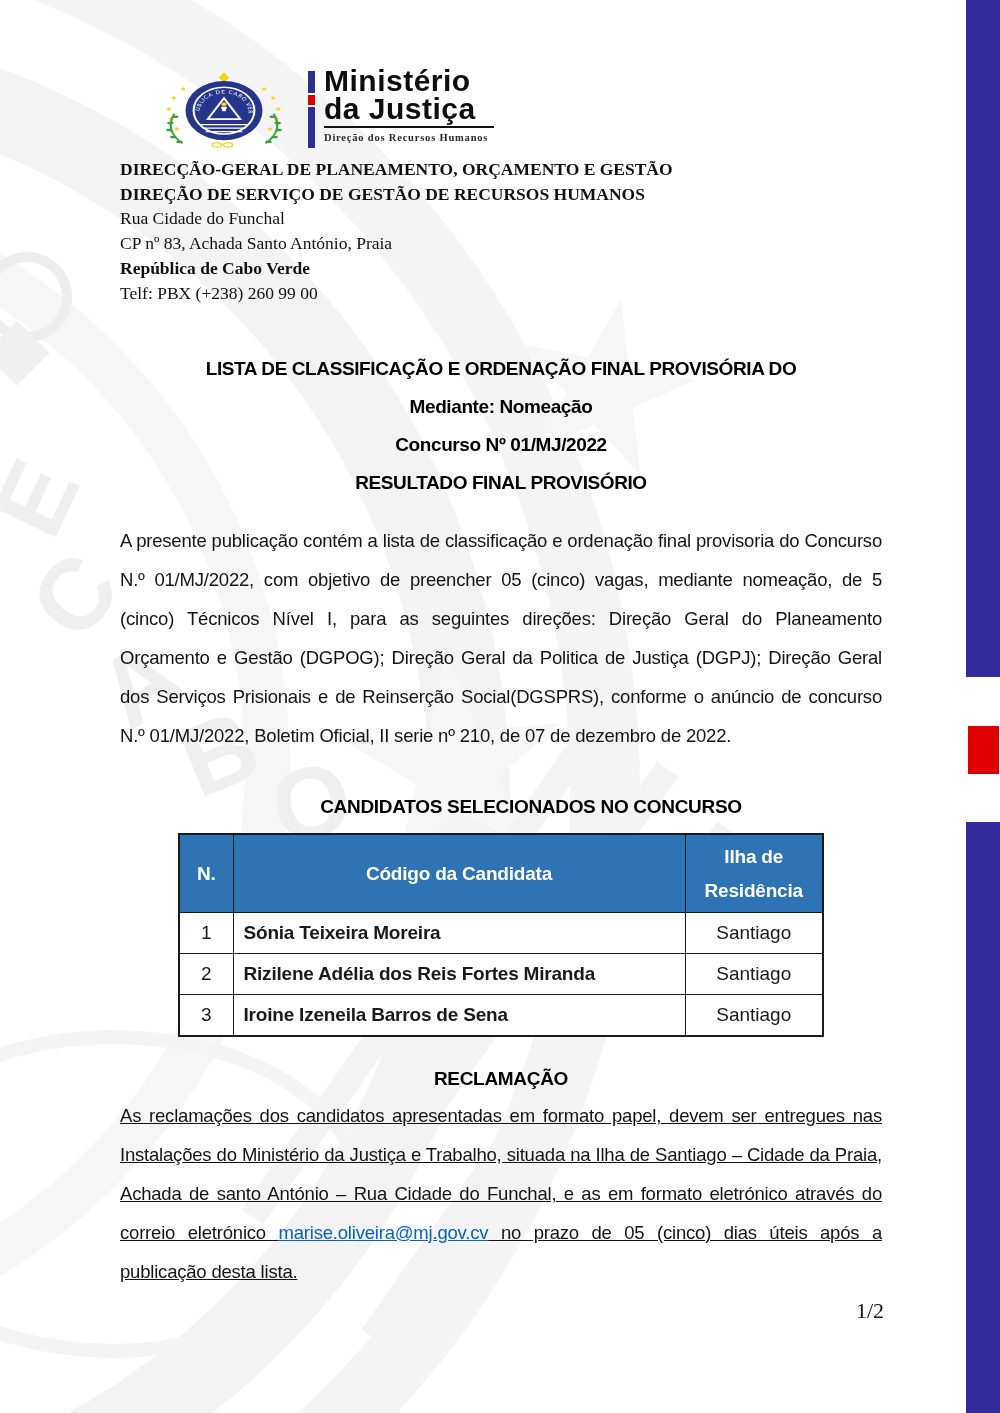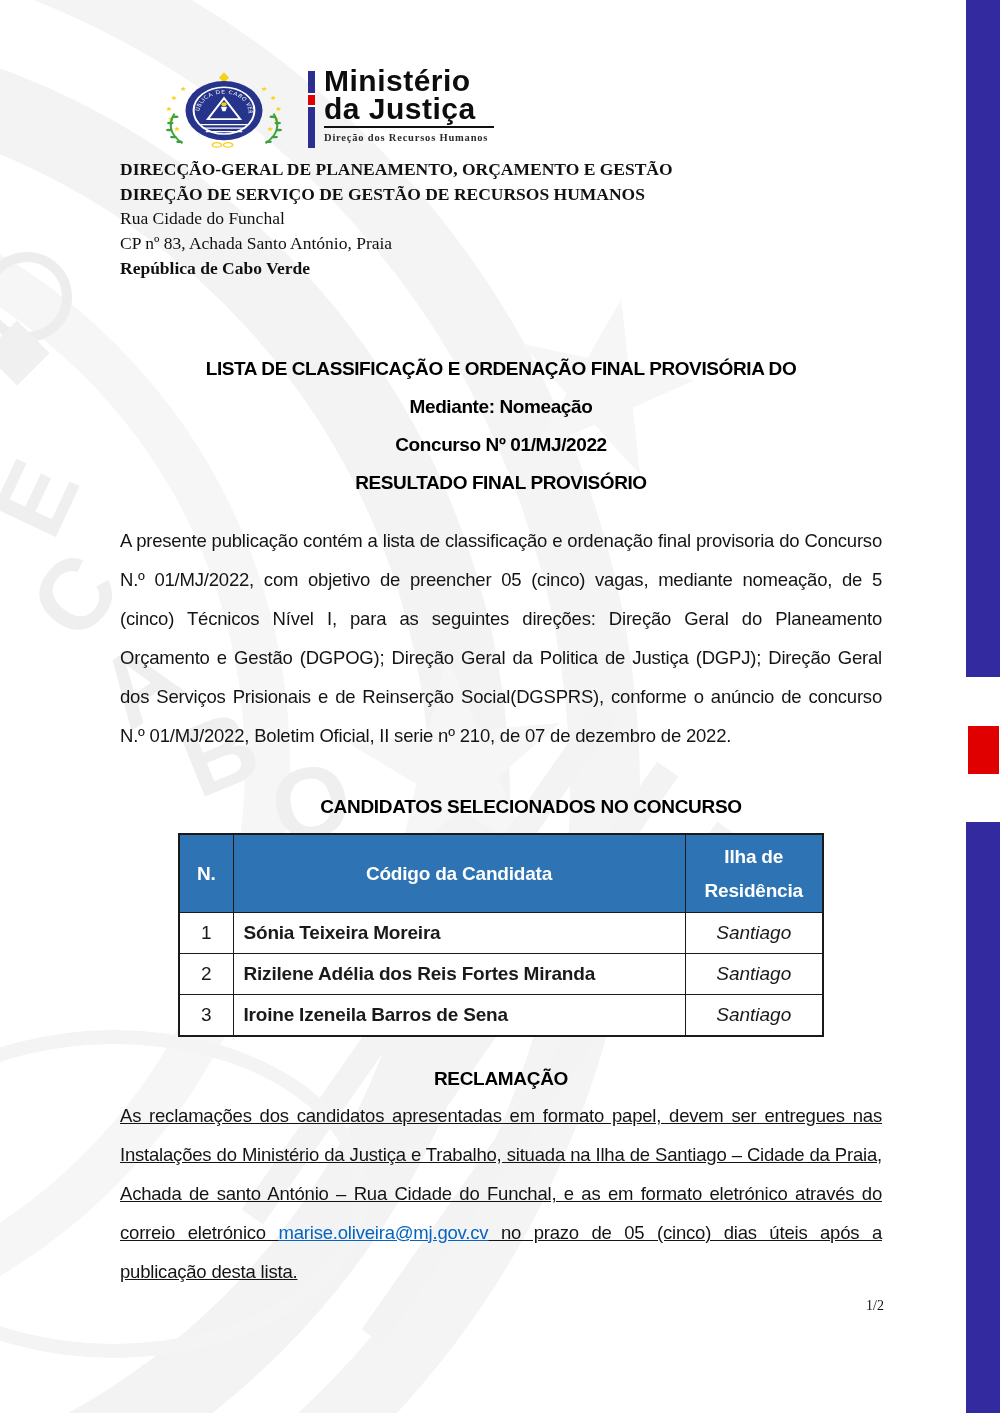--- a/index.html
+++ b/index.html
@@ -63,24 +63,24 @@
   .cand-table{position:absolute;z-index:2;left:178px;top:833px;width:644px;
     border-collapse:collapse;table-layout:fixed;background:#fff;}
   .cand-table th,.cand-table td{border:1px solid #1a1a1a;font-size:19px;overflow:hidden;}
   .cand-table{border:2px solid #1a1a1a;}
   .cand-table th{background:var(--table-header-blue,#2E74B5);color:#ffffff;font-weight:bold;
     height:75px;text-align:center;vertical-align:middle;line-height:34px;letter-spacing:-0.2px;}
   .cand-table td{height:38px;vertical-align:middle;}
   .col-n{width:54px;}  .col-name{width:452px;}  .col-island{width:138px;}
   .cell-n{text-align:center;}
   .cell-name{font-weight:bold;padding-left:10px;letter-spacing:-0.2px;}
-  .cell-island{text-align:center;font-style:italic;}
+  .cell-island{text-align:center;}
   
   .page-number{position:absolute;z-index:2;right:116px;top:1298px;
-    font-family:"Liberation Serif",serif;font-size:14px;color:#111;}
+    font-family:"Liberation Serif",serif;font-size:22px;color:#111;}
 </style>
 </head>
 <body>
 
 <div class="page">
 
   <div class="wm wm-ring outer"></div>
   <div class="wm wm-ring mid"></div>
   <div class="wm wm-ring inner"></div>
   <div class="wm wm-ring tiny"></div>
@@ -155,20 +155,21 @@
       <div class="logo-sub">Direção dos Recursos Humanos</div>
     </div>
   </div>
 
   <div class="letterhead">
     <div class="b">DIRECÇÃO-GERAL DE PLANEAMENTO, ORÇAMENTO E GESTÃO</div>
     <div class="b">DIREÇÃO DE SERVIÇO DE GESTÃO DE RECURSOS HUMANOS</div>
     <div>Rua Cidade do Funchal</div>
     <div>CP nº 83, Achada Santo António, Praia</div>
     <div class="b">República de Cabo Verde</div>
+    <div>Telf: PBX (+238) 260 99 00</div>
   </div>
 
   <div class="title-block">
     <div class="title-line">LISTA DE CLASSIFICAÇÃO E ORDENAÇÃO FINAL PROVISÓRIA DO</div>
     <div class="title-line">Mediante: Nomeação</div>
     <div class="title-line">Concurso Nº 01/MJ/2022</div>
     <div class="title-line">RESULTADO FINAL PROVISÓRIO</div>
   </div>
 
   <div class="para para-intro">A presente publicação contém a lista de classificação e ordenação final provisoria do Concurso N.º 01/MJ/2022, com objetivo de preencher 05 (cinco) vagas, mediante nomeação, de 5 (cinco) Técnicos Nível I, para as seguintes direções: Direção Geral do Planeamento Orçamento e Gestão (DGPOG); Direção Geral da Politica de Justiça (DGPJ); Direção Geral dos Serviços Prisionais e de Reinserção Social(DGSPRS), conforme o anúncio de concurso N.º 01/MJ/2022, Boletim Oficial, II serie nº 210, de 07 de dezembro de 2022.</div>

